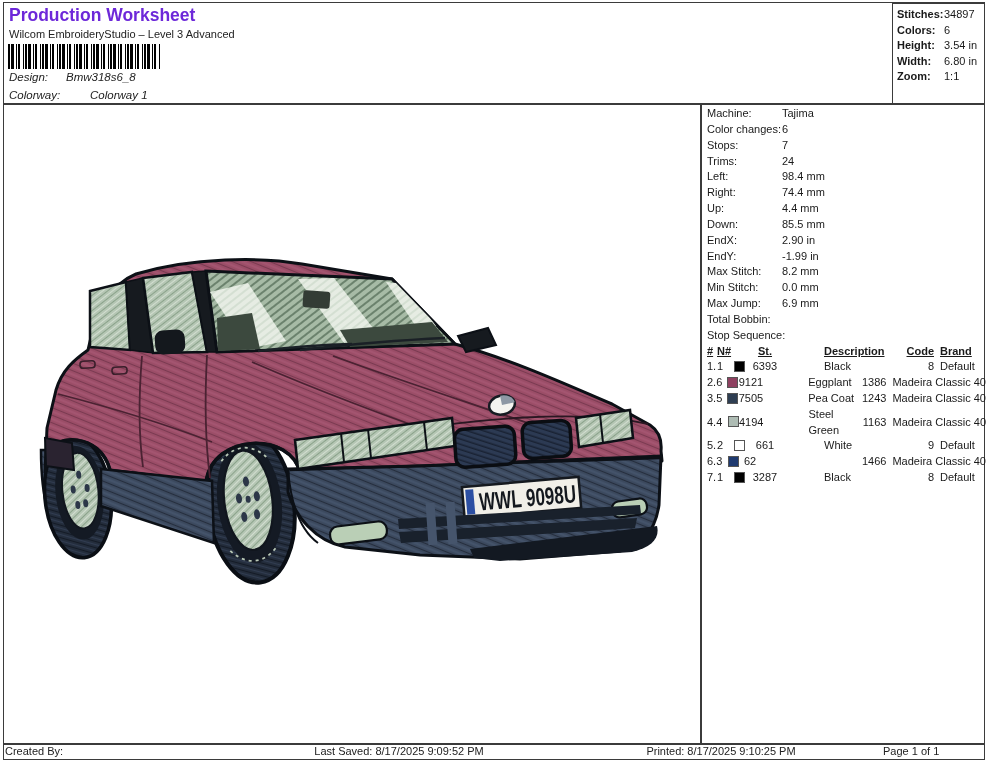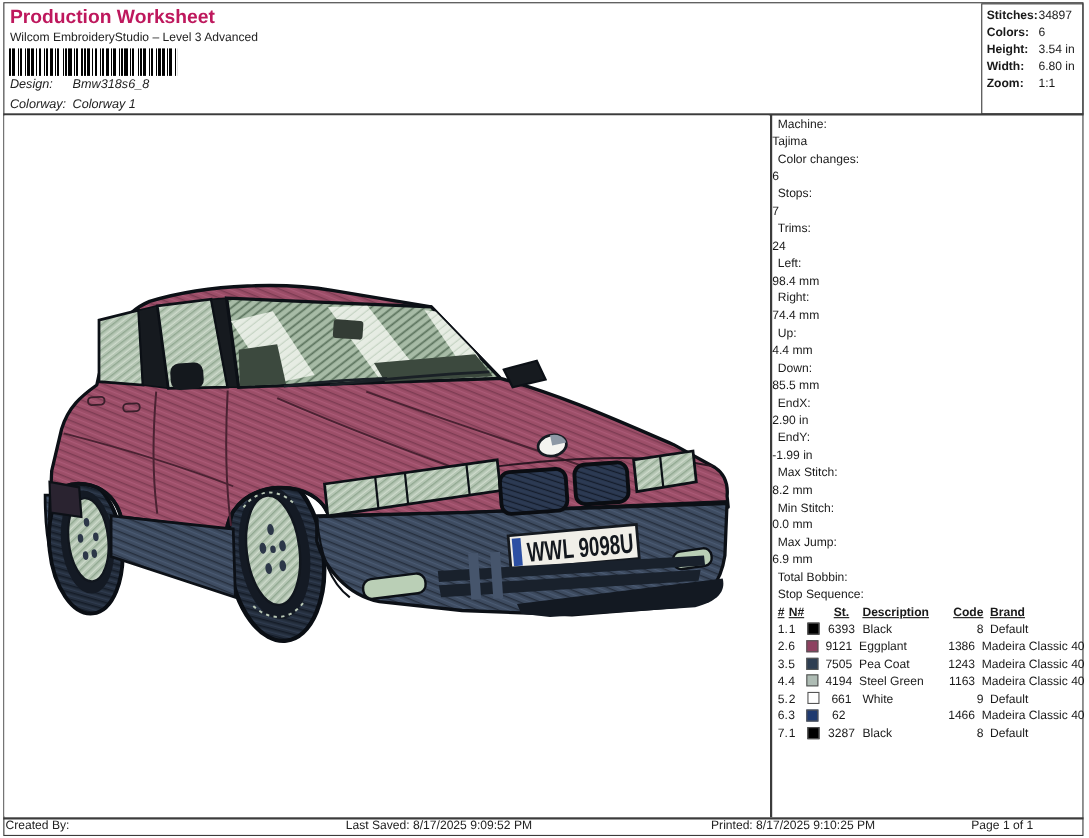--- a/index.html
+++ b/index.html
@@ -5,46 +5,46 @@
   * { margin:0; padding:0; box-sizing:border-box; }
   body { background:#ffffff; font-family:"Liberation Sans", sans-serif; color:#1a1a1a; }
   .page { position:relative; width:990px; height:762px; background:#fff; overflow:hidden; }
   .page-border { position:absolute; left:3px; top:2px; width:982px; height:758px; border:1.5px solid #3b3b3b; }
   .hline { position:absolute; background:#3b3b3b; }
   #header-sep { left:3px; top:103px; width:982px; height:1.5px; }
   #footer-sep { left:3px; top:743px; width:982px; height:1.5px; }
   #v-divider { position:absolute; left:700px; top:104px; width:1.5px; height:639px; background:#3b3b3b; }
 
   
-  .title { position:absolute; left:9px; top:5px; font-size:17.5px; font-weight:700; color:#be185d; }
+  .title { position:absolute; left:9px; top:5px; font-size:17.5px; font-weight:700; color:#6d28d9; }
   .subtitle { position:absolute; left:9px; top:28px; font-size:11px; color:#222; }
   .barcode { position:absolute; left:8px; top:44px; width:153px; height:25px;
     background:repeating-linear-gradient(90deg,#000 0 2px,#fff 2px 3px,#000 3px 6px,#fff 6px 8px,#000 8px 9px,#fff 9px 10px,#000 10px 12px,#fff 12px 15px,#000 15px 16px,#fff 16px 17px); }
   .hdr-row { position:absolute; left:9px; display:flex; font-size:11.5px; color:#222;font-style:italic; }
   .hdr-row .lbl { width:57px; }
   #design-row { top:71px; }
-  #colorway-row { top:89px; }
+  #colorway-row { top:89px;gap:24px; }
 
   
   .stats-box { position:absolute; left:892px; top:3px; width:93px; height:101px; border:1.2px solid #3b3b3b; padding:3px 0 0 4px; font-size:11px; }
   .st-row { display:flex; line-height:15.6px; }
   .st-row .lbl { width:47px;font-weight:bold; }
 
   
   .right-panel { position:absolute; left:702px; top:106px; width:284px; font-size:11px; }
-  .mi-row { display:flex; line-height:15.85px;flex-direction:column; }
+  .mi-row { display:flex; line-height:15.85px; }
   .mi-row .lbl { width:80px; padding-left:5px; }
   .mi-row .val { flex:1; }
   .seq-title { line-height:15.85px; padding-left:5px; }
   .seq-row { display:flex; line-height:15.8px; align-items:center; }
   .c-num { width:15px; padding-left:5px; }
   .c-n { width:17px; }
   .c-sw { width:17px; }
   .c-st { width:31px; text-align:center; padding-right:3px; }
-  .c-desc { width:83px; padding-left:2px; }
+  .c-desc { width:83px; padding-left:2px;margin-left:40px; }
   .c-code { width:33px; text-align:right; padding-right:4px; }
   .c-brand { flex:1; padding-left:2px; white-space:nowrap; }
   .seq-head { font-weight:700; }
   .seq-head span { text-decoration:underline; }
   .swatch { display:inline-block; width:11px; height:11px; border:1px solid #555; vertical-align:middle; margin-top:-2px; }
 
   
   .footer { position:absolute; left:5px; top:744px; width:980px; height:15px; display:flex; gap:8px; font-size:11px; color:#222; }
   .footer .cell { border-bottom:1px solid #666; height:20px; line-height:14px; }
   #f-created { width:226px; text-align:left; }

